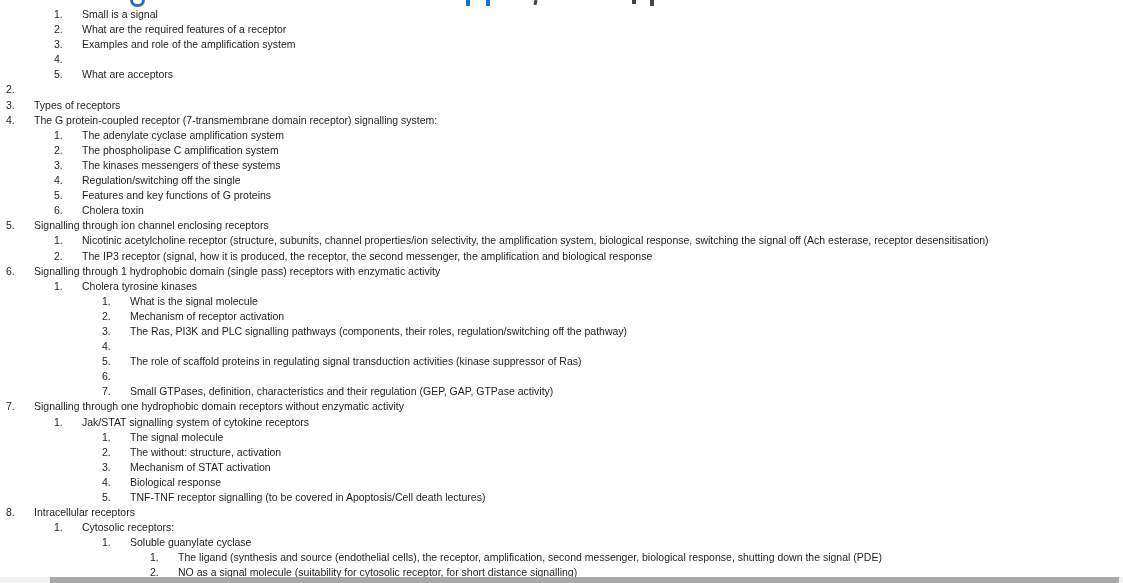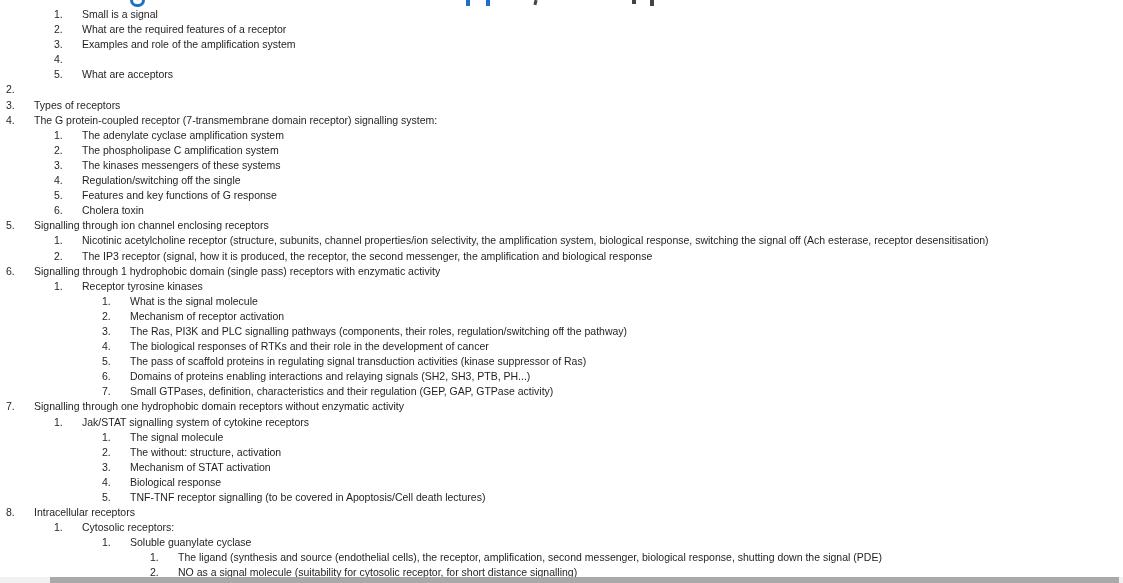--- a/index.html
+++ b/index.html
@@ -101,21 +101,21 @@
     <div class="line l2">
       <span class="num">3.</span>
       <span class="txt">The kinases messengers of these systems</span>
     </div>
     <div class="line l2">
       <span class="num">4.</span>
       <span class="txt">Regulation/switching off the single</span>
     </div>
     <div class="line l2">
       <span class="num">5.</span>
-      <span class="txt">Features and key functions of G response</span>
+      <span class="txt">Features and key functions of G proteins</span>
     </div>
     <div class="line l2">
       <span class="num">6.</span>
       <span class="txt">Cholera toxin</span>
     </div>
     <div class="line l1">
       <span class="num">5.</span>
       <span class="txt">Signalling through ion channel enclosing receptors</span>
     </div>
     <div class="line l2">
@@ -125,45 +125,43 @@
     <div class="line l2">
       <span class="num">2.</span>
       <span class="txt">The IP3 receptor (signal, how it is produced, the receptor, the second messenger, the amplification and biological response</span>
     </div>
     <div class="line l1">
       <span class="num">6.</span>
       <span class="txt">Signalling through 1 hydrophobic domain (single pass) receptors with enzymatic activity</span>
     </div>
     <div class="line l2">
       <span class="num">1.</span>
-      <span class="txt">Receptor tyrosine kinases</span>
+      <span class="txt">Cholera tyrosine kinases</span>
     </div>
     <div class="line l3">
       <span class="num">1.</span>
       <span class="txt">What is the signal molecule</span>
     </div>
     <div class="line l3">
       <span class="num">2.</span>
       <span class="txt">Mechanism of receptor activation</span>
     </div>
     <div class="line l3">
       <span class="num">3.</span>
       <span class="txt">The Ras, PI3K and PLC signalling pathways (components, their roles, regulation/switching off the pathway)</span>
     </div>
     <div class="line l3">
       <span class="num">4.</span>
-      <span class="txt">The biological responses of RTKs and their role in the development of cancer</span>
-    </div>
-    <div class="line l3">
-      <span class="num">5.</span>
-      <span class="txt">The pass of scaffold proteins in regulating signal transduction activities (kinase suppressor of Ras)</span>
+    </div>
+    <div class="line l3">
+      <span class="num">5.</span>
+      <span class="txt">The role of scaffold proteins in regulating signal transduction activities (kinase suppressor of Ras)</span>
     </div>
     <div class="line l3">
       <span class="num">6.</span>
-      <span class="txt">Domains of proteins enabling interactions and relaying signals (SH2, SH3, PTB, PH...)</span>
     </div>
     <div class="line l3">
       <span class="num">7.</span>
       <span class="txt">Small GTPases, definition, characteristics and their regulation (GEP, GAP, GTPase activity)</span>
     </div>
     <div class="line l1">
       <span class="num">7.</span>
       <span class="txt">Signalling through one hydrophobic domain receptors without enzymatic activity</span>
     </div>
     <div class="line l2">

